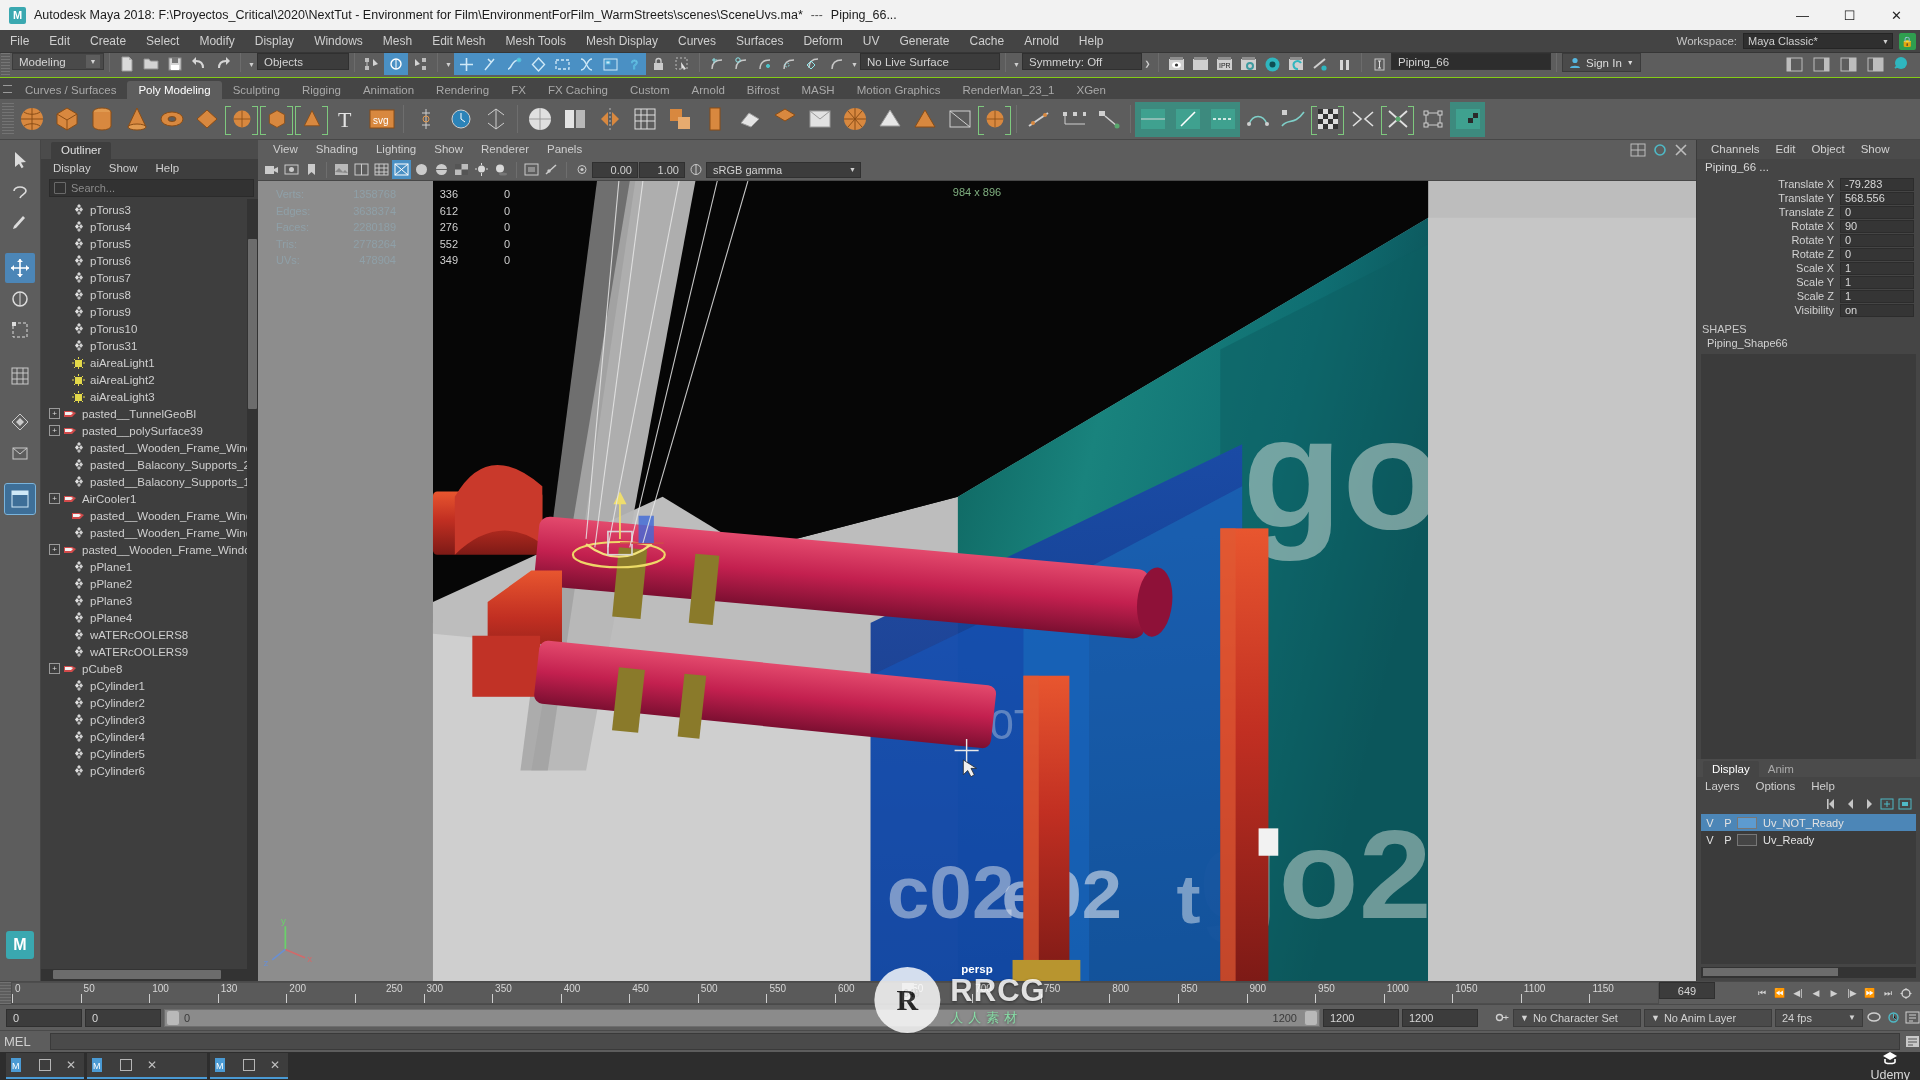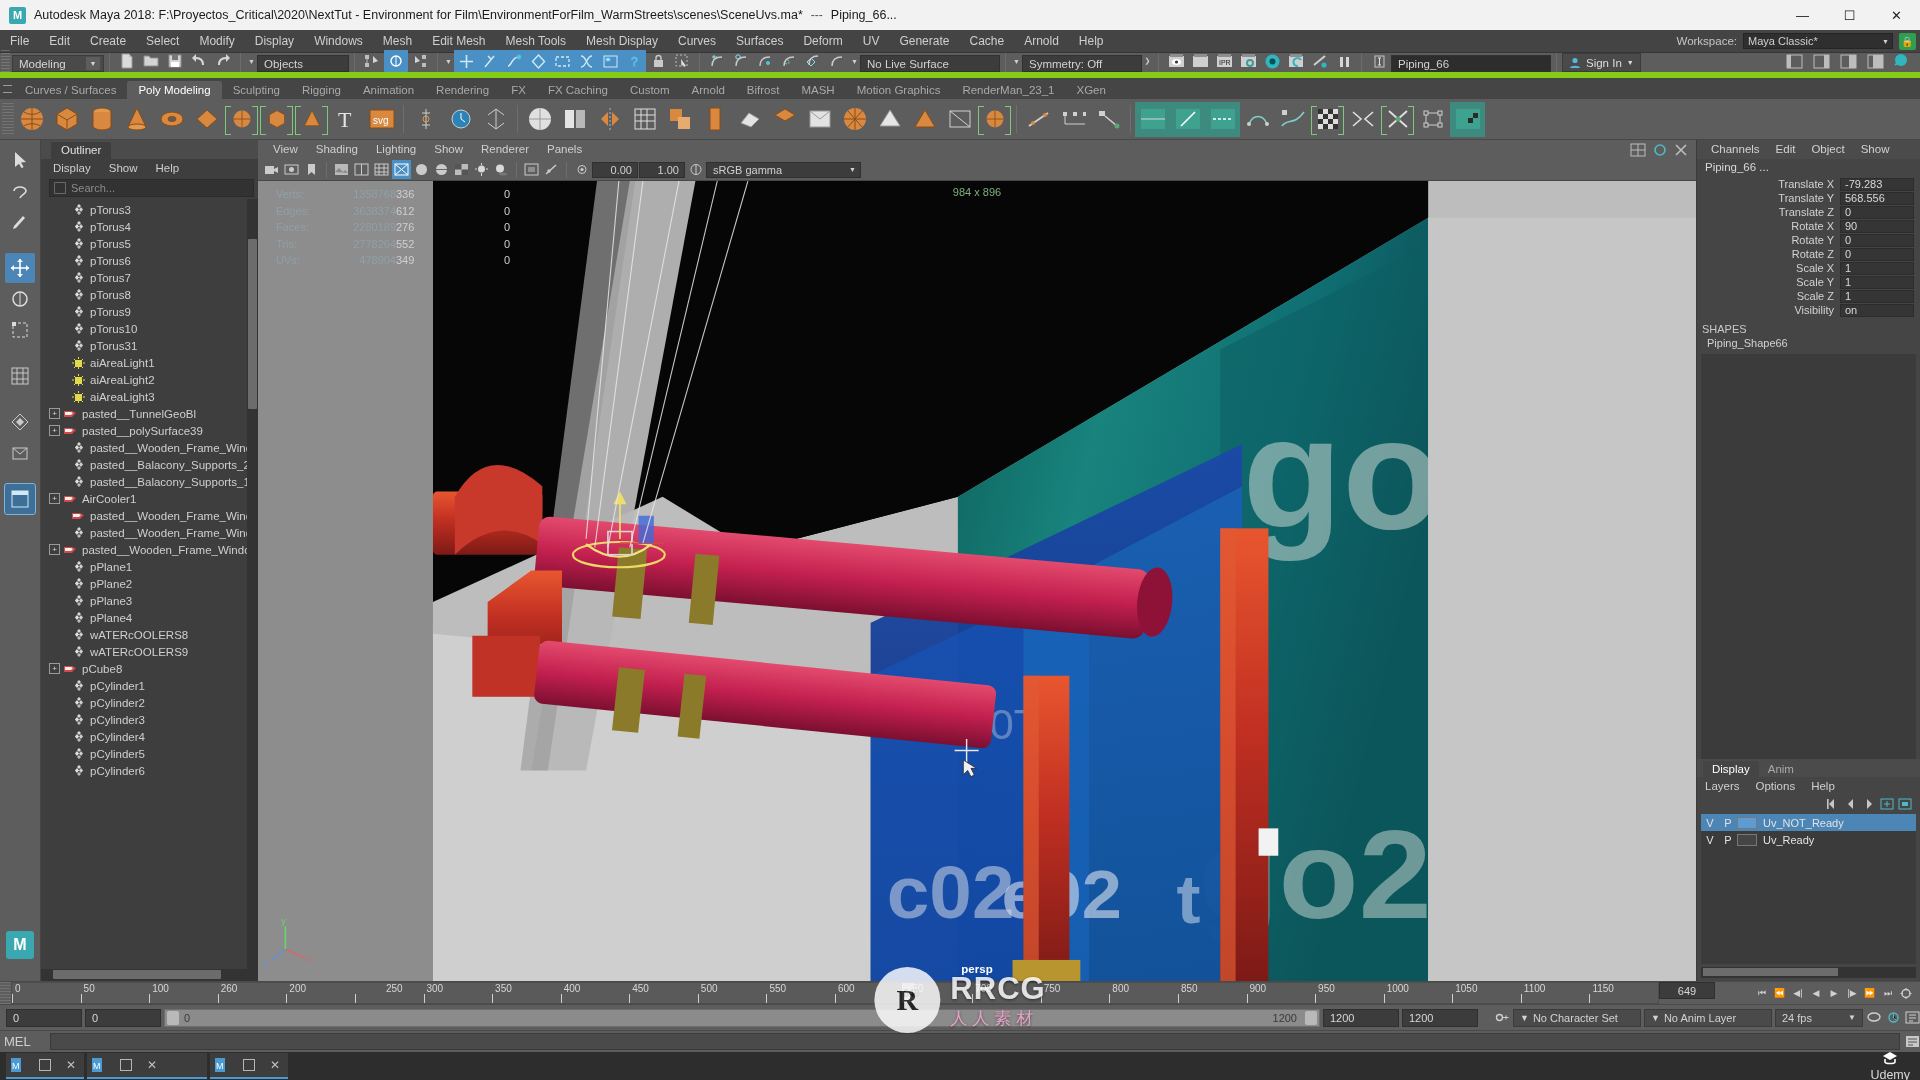--- a/index.html
+++ b/index.html
@@ -27,22 +27,22 @@
   .menubar .mi { padding:0 10px; line-height:23px; font-size:12px; color:#cfcfcf; white-space:nowrap; cursor:default;}
   .wsarea { margin-left:auto; display:flex; align-items:center; height:23px; padding-right:4px;}
   .wsarea .lbl { font-size:11.5px; color:#c6c6c6; margin-right:6px;}
   .ws-drop { background:#2f2f2f; border:1px solid #252525; height:16px; width:150px; font-size:11px; color:#d0d0d0;
       display:flex; align-items:center; padding:0 4px; position:relative;}
   .ws-drop .arr { position:absolute; right:3px; font-size:7px; }
   .lockico { width:17px; height:17px; margin-left:6px; background:#2f9e4f; display:flex; align-items:center;justify-content:center;
       color:#fff; font-size:10px; border-radius:2px;}
 
   
-  .statusbar { height:25px; background:#5d5d5d; display:flex; align-items:flex-end; flex:0 0 25px; gap:0px;
-      border-bottom:6px solid #84cc16;}
+  .statusbar { height:25px; background:#5d5d5d; display:flex; align-items:flex-start; flex:0 0 25px; gap:0px;
+      border-bottom:1px solid #84cc16;}
   .gripper { width:9px; height:22px; margin:0 2px 0 1px; background:
       repeating-linear-gradient(to bottom,#8a8a8a 0 1px, transparent 1px 3px); opacity:.55;}
   .combo { background:#4a4a4a; border:1px solid #3b3b3b; height:17px; min-width:92px; display:flex; align-items:center;
       padding:0 2px 0 6px; font-size:11.5px; color:#d5d5d5; position:relative; }
   .combo .cbarr { margin-left:auto; width:16px; height:15px; background:#5d5d5d; border:1px solid #4a4a4a;
       display:flex;align-items:center;justify-content:center; font-size:7px;}
   .vsep { width:1px; height:19px; background:#4a4a4a; margin:0 5px; border-right:1px solid #6c6c6c;}
   .tbtn { width:24px;height:22px;display:flex;align-items:center;justify-content:center; color:#d6d6d6; position:relative;}
   .tbtn svg { display:block; }
   .tbtn.on { background:#4a90c4; }
@@ -124,21 +124,21 @@
   .gammasel { background:#3c3c3c;border:1px solid #303030;height:16px;width:155px;font-size:11px;color:#d0d0d0;
       display:flex;align-items:center;padding-left:6px;position:relative;}
   .gammasel .a { position:absolute;right:4px;font-size:7px;}
 
   .viewport { flex:1 1 auto; position:relative; background:#9a9a9a; overflow:hidden; min-height:0;}
   .hud { position:absolute; font-size:11px; color:#b7b7b7; }
   .hud-table { left:18px; top:5px; }
   .hud-table .hr { display:flex; height:16.5px; align-items:center;}
   .hud-table .c1 { width:50px; color:#8fa0a8;}
   .hud-table .c2 { width:70px; text-align:right; color:#8fa0a8;}
-  .hud-table .c3 { width:62px; color:#cfcfcf;}
+  .hud-table .c3 { width:62px; text-align:right; color:#cfcfcf;}
   .hud-table .c4 { width:52px; text-align:right; color:#cfcfcf;}
   .hud-res { color:#7fae7f; }
   .cam-label { position:absolute; bottom:6px; left:50%; transform:translateX(-50%); color:#fff; font-size:11.5px; font-weight:bold;}
 
   
   .rdock { width:224px; background:#454545; display:flex; flex-direction:column; flex:0 0 224px; border-left:1px solid #3b3b3b;}
   .cb-tabs { height:19px; display:flex; align-items:center; gap:0; background:#4b4b4b; padding-left:6px;}
   .cb-tabs span { font-size:11.5px; color:#d2d2d2; padding:0 8px; line-height:19px;}
   .cb-title { height:17px; font-size:11.5px; color:#d8d8d8; padding-left:8px; line-height:17px; background:#454545;}
   .cb-rows { background:#454545; padding-top:1px;}
@@ -199,21 +199,21 @@
   .tbitem .sq { width:12px;height:12px;border:1px solid #b5b5b5;}
   .tbitem .xx { width:26px;height:26px;display:flex;align-items:center;justify-content:center;color:#c0c0c0;font-size:12px;}
   .tb-right { margin-left:auto; display:flex; align-items:center; gap:2px; padding-right:10px; color:#d8d8d8; font-size:12.5px;flex-direction:column;}
 
   
   .wm { position:absolute; left:50%; top:1000px; transform:translate(-50%,-50%); display:flex; align-items:center;
        gap:10px; opacity:.82; pointer-events:none; z-index:50;}
   .wm-circ { width:66px;height:66px;border-radius:50%; background:#fff; display:flex;align-items:center;justify-content:center;
       color:#1b1b1b; font-weight:bold; font-size:30px; font-family:"Liberation Serif",serif;}
   .wm-t1 { color:#fff; font-size:31px; font-weight:bold; letter-spacing:1px; text-shadow:0 1px 3px rgba(0,0,0,.6);}
-  .wm-t2 { color:#f9a8d4; font-size:17px; letter-spacing:5px; text-shadow:0 1px 3px rgba(0,0,0,.6);}
+  .wm-t2 { color:#86efac; font-size:13px; letter-spacing:5px; text-shadow:0 1px 3px rgba(0,0,0,.6);}
 </style>
 </head>
 <body>
 
 <div class="app">
 
   <div class="titlebar">
     <div class="mayaicon">M</div>
     <div class="ttext">Autodesk Maya 2018: F:\Proyectos_Critical\2020\NextTut - Environment for Film\EnvironmentForFilm_WarmStreets\scenes\SceneUvs.ma*</div>
     <div class="sep">---</div>
@@ -1693,21 +1693,21 @@
 
   <div class="timerow">
     <div class="tl-grip"></div>
     <div class="tl-track" id="tl-track">
         <div class="tl-tick" style="left: calc(0% + 3px);">0</div>
         <div class="tl-tickline" style="left: calc(0%);"></div>
         <div class="tl-tick" style="left: calc(4.16667% + 3px);">50</div>
         <div class="tl-tickline" style="left: calc(4.16667%);"></div>
         <div class="tl-tick" style="left: calc(8.33333% + 3px);">100</div>
         <div class="tl-tickline" style="left: calc(8.33333%);"></div>
-        <div class="tl-tick" style="left: calc(12.5% + 3px);">260</div>
+        <div class="tl-tick" style="left: calc(12.5% + 3px);">130</div>
         <div class="tl-tickline" style="left: calc(12.5%);"></div>
         <div class="tl-tick" style="left: calc(16.6667% + 3px);">200</div>
         <div class="tl-tickline" style="left: calc(16.6667%);"></div>
         <div class="tl-tick" style="left: calc(20.8333% + 3px); margin-left: 28px;">250</div>
         <div class="tl-tickline" style="left: calc(20.8333%);"></div>
         <div class="tl-tick" style="left: calc(25% + 3px);">300</div>
         <div class="tl-tickline" style="left: calc(25%);"></div>
         <div class="tl-tick" style="left: calc(29.1667% + 3px);">350</div>
         <div class="tl-tickline" style="left: calc(29.1667%);"></div>
         <div class="tl-tick" style="left: calc(33.3333% + 3px);">400</div>

